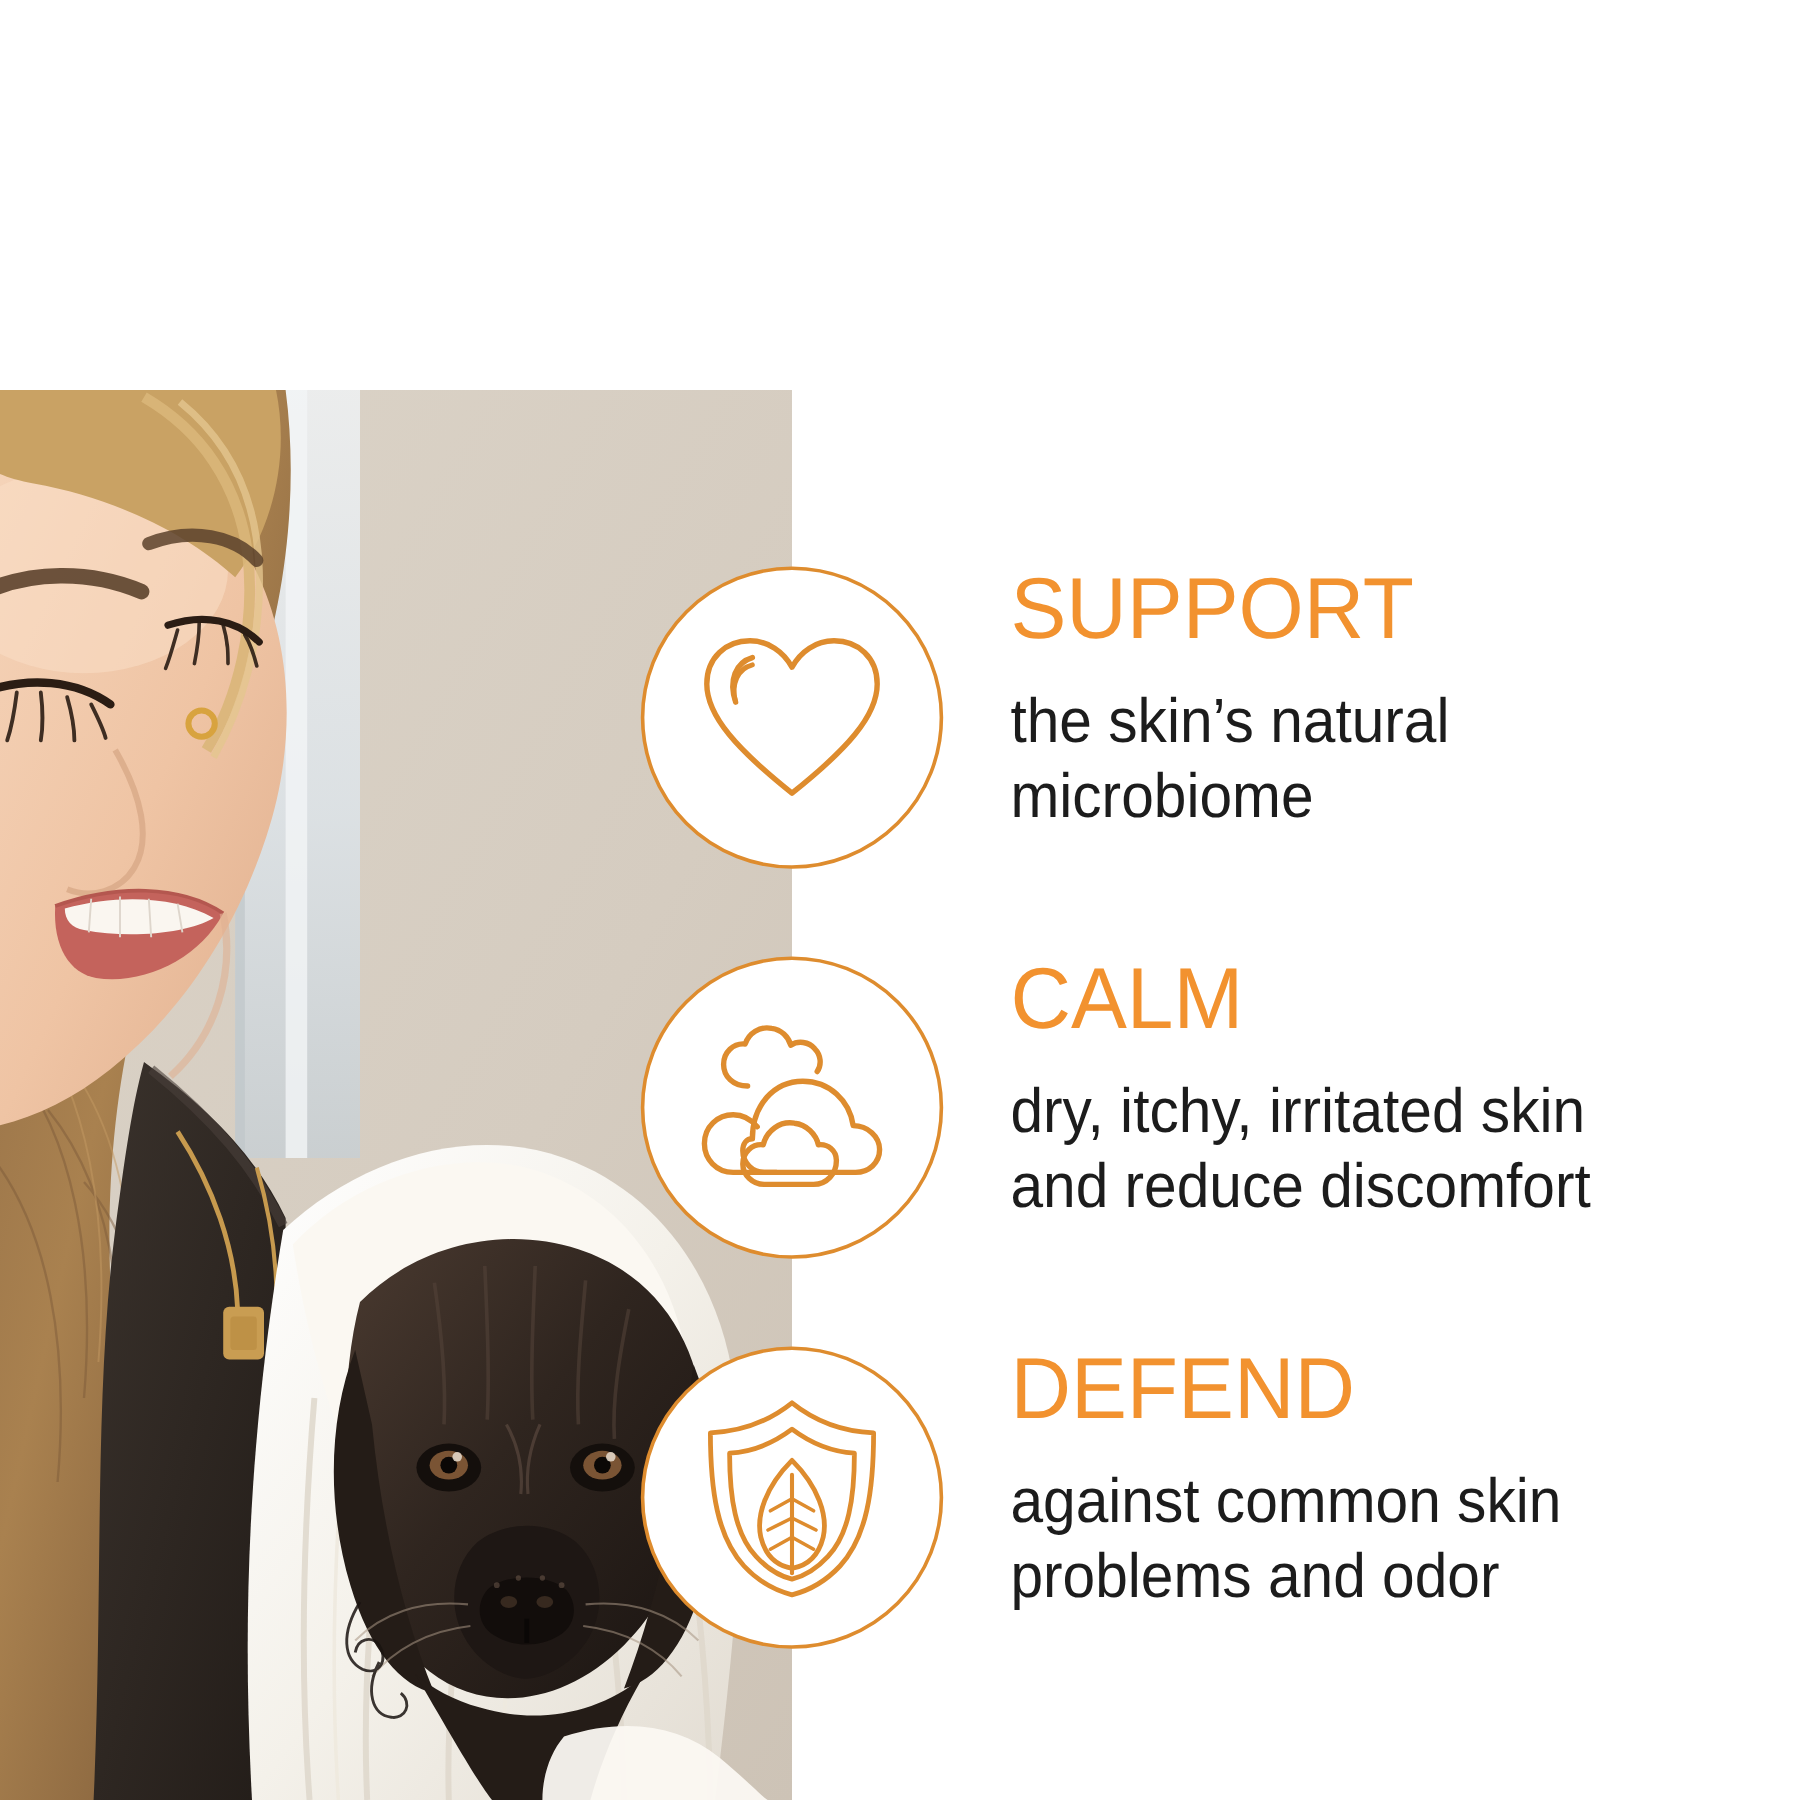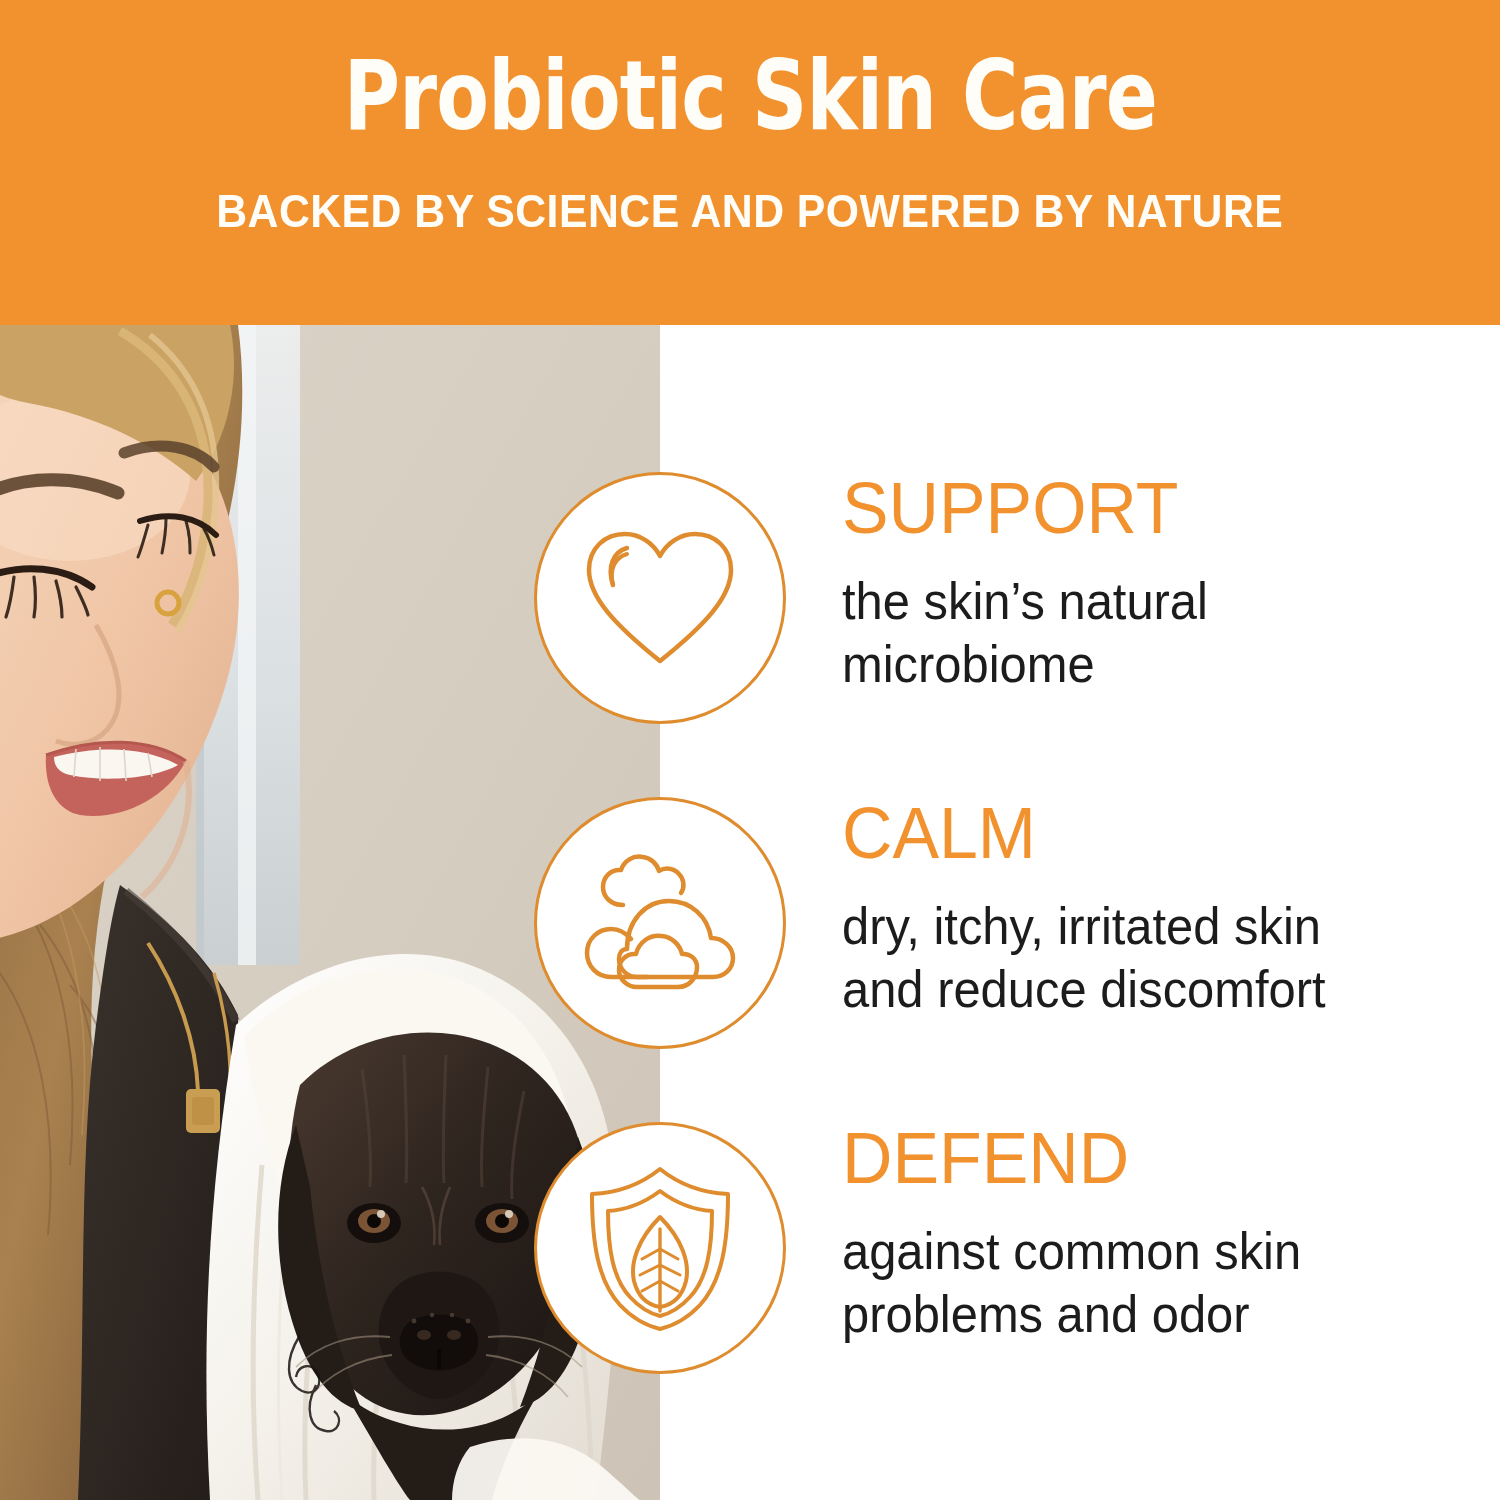--- a/index.html
+++ b/index.html
@@ -92,24 +92,20 @@
     transform:scaleX(0.94);
     transform-origin:left top;
   }
   .feature-body .line { display:block; white-space:nowrap; }
 </style>
 </head>
 <body>
 
 <div class="canvas">
 
-  <div class="header">
-    <div class="header-title">Probiotic Skin Care</div>
-    <div class="header-sub">BACKED BY SCIENCE AND POWERED BY NATURE</div>
-  </div>
 
   <div class="photo">
     <svg viewBox="0 0 660 1175" xmlns="http://www.w3.org/2000/svg">
       <defs>
         <linearGradient id="wallG" x1="0" y1="0" x2="1" y2="1">
           <stop offset="0%" stop-color="#DCD4C8"></stop>
           <stop offset="60%" stop-color="#D5CCC0"></stop>
           <stop offset="100%" stop-color="#CDC3B6"></stop>
         </linearGradient>
         <linearGradient id="winG" x1="0" y1="0" x2="0" y2="1">

